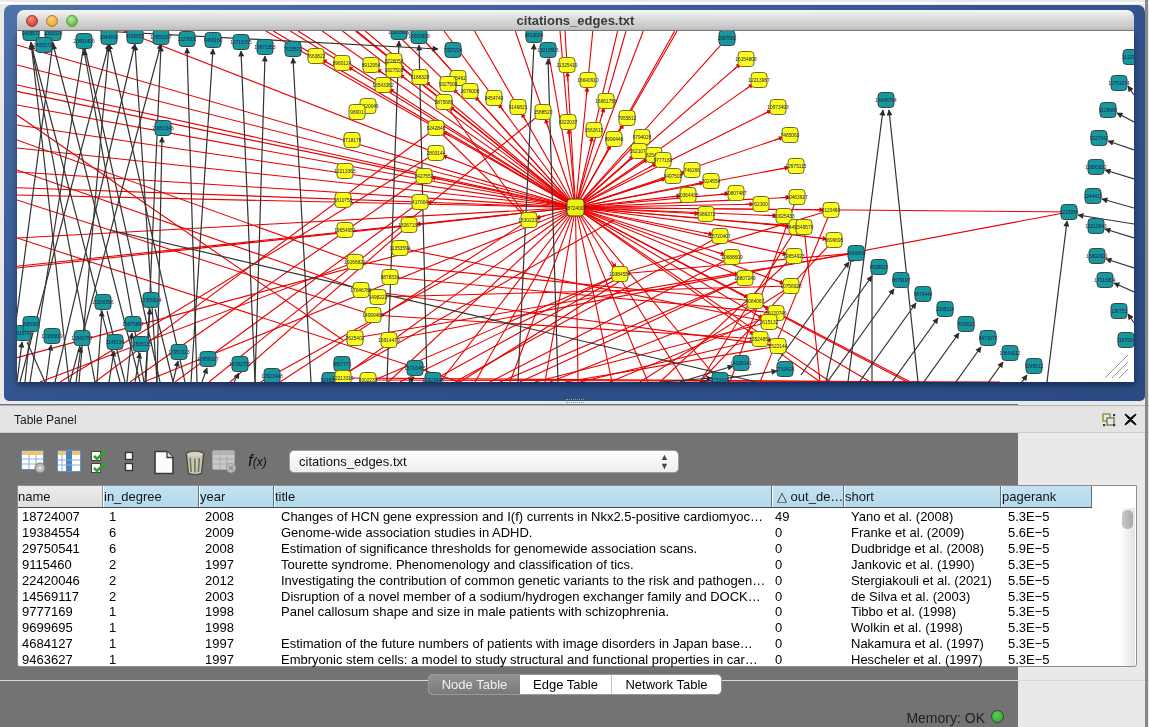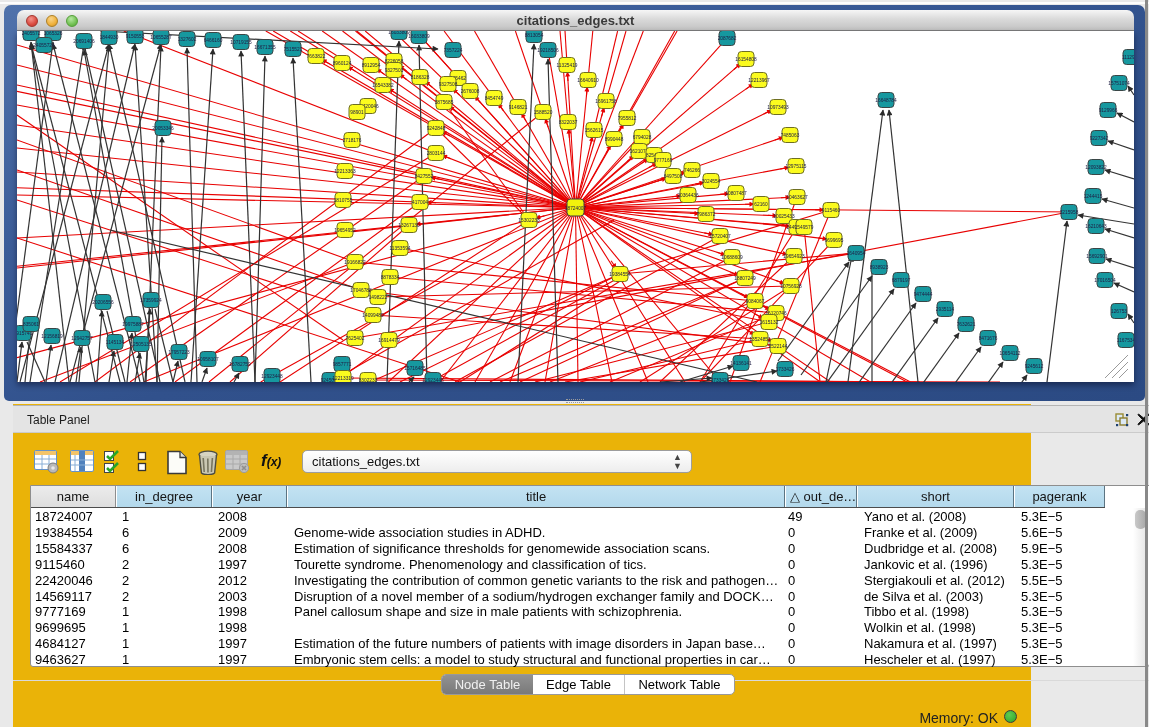--- a/index.html
+++ b/index.html
@@ -8,34 +8,34 @@
   background:linear-gradient(160deg,#5072ab 0%,#3c5d99 30%,#31518c 55%,#2b4a83 100%);
   border-radius:7px 7px 5px 5px; }
 #tbar { position:absolute; left:13px; top:5px; width:1117px; height:21px;
   background:linear-gradient(#f6f6f6,#dadada 45%,#c2c2c2);
   border-radius:7px 7px 0 0; border-bottom:1px solid #7e7e7e; }
 #tbar .title { position:absolute; left:0; right:0; top:3px; text-align:center;
   font-size:13px; font-weight:bold; color:#3a3a3a; }
 .tl { position:absolute; top:5px; width:12px; height:12px; border-radius:50%; }
 #canvas { position:absolute; left:13px; top:26px; width:1117px; height:351px;
   background:#fff; box-shadow:0 3px 6px rgba(0,0,20,.45); }
-#panel { position:absolute; left:13px; top:404px; width:1018px; height:323px; background:#eab308; }
+#panel { position:absolute; left:0; top:404px; width:1018px; height:323px; background:#737373; }
 #phead { position:absolute; left:0; top:1px; width:1149px; height:28px; background:#e4e4e4;
   border-top:1px solid #b4b4b4; border-bottom:1px solid #cbcbcb; }
 #phead .t { position:absolute; left:14px; top:7px; font-size:12px; color:#1c1c1c; }
 #toolbar { position:absolute; left:0; top:30px; width:1149px; height:52px; }
 .ticon { position:absolute; top:16px; }
 #combo { position:absolute; left:289px; top:46px; width:390px; height:23px;
   background:linear-gradient(#ffffff,#ededed); border:1px solid #9d9d9d; border-radius:5px;
   font-size:13px; color:#111; padding:3px 0 0 9px; }
 #combo .ud { position:absolute; right:9px; top:2px; font-size:9px; color:#444; line-height:9px; }
 #table { position:absolute; left:17px; top:81px; width:1120px; height:182px;
   background:#fff; border:1px solid #8e8e8e; border-radius:0 0 3px 3px; }
 .hc { position:absolute; top:0; height:21px; background:linear-gradient(#c3e2f2,#b3d9ec);
-  border-right:1px solid #5c7482; font-size:13px; color:#151515; text-align:center; padding-top:3px; white-space:nowrap; overflow:hidden; }
+  border-right:1px solid #5c7482; font-size:13px; color:#151515; text-align:left; padding-top:3px; white-space:nowrap; overflow:hidden; }
 #thead { position:absolute; left:0; top:0; width:1074px; height:22px; border-bottom:1px solid #4c4c4c; }
 .tr { position:absolute; left:0; width:1118px; height:16px; font-size:13px; color:#000; }
 .tr span { position:absolute; top:1px; white-space:nowrap; }
 #vsb { position:absolute; right:1px; top:22px; width:15px; height:158px;
   background:linear-gradient(90deg,#ffffff,#e3e3e3); }
 #vsb .th { position:absolute; left:2px; top:2px; width:11px; height:19px;
   background:linear-gradient(90deg,#c9c9c9,#a8a8a8); border-radius:5px; }
 #tabs { position:absolute; left:428px; top:270px; height:21px; display:flex;
   border:1px solid #999; border-radius:5px; overflow:hidden; background:#fff;
   font-size:13px; }
@@ -670,75 +670,76 @@
         <path d="M2.6,6 L4.4,23 a7,2.4 0 0 0 13.2,0 L19.4,6" fill="#c9c7b2" stroke="#4c4c41" stroke-width="1.4"></path>
         <path d="M6.2,8 l1,14 M10.8,8.5 l0.2,14 M15.4,8 l-1,14" stroke="#77755f" stroke-width="1.6"></path>
       </svg>
     <svg class="ticon" style="left:212px" width="25" height="24" viewBox="0 0 25 24">
         <rect x="0.5" y="0.5" width="22" height="19" rx="1.5" fill="#c9c9c9" stroke="#a5a5a5"></rect>
         <rect x="1" y="1" width="21" height="4" fill="#b3b3b3"></rect>
         <path d="M1,9 h21 M1,14 h21 M8,5 v14 M15,5 v14" stroke="#a9a9a9" stroke-width="1"></path>
         <circle cx="19" cy="18" r="4.6" fill="#bdbdbd" stroke="#9c9c9c"></circle>
         <path d="M17,16 l4,4 M21,16 l-4,4" stroke="#8f8f8f" stroke-width="1.6"></path>
       </svg>
-    <div class="ticon" style="left:248px;top:17px;font-size:17px;font-style:italic;font-weight:bold;color:#111">f<span style="font-size:12px">(x)</span></div>
+    <div class="ticon" style="left:248px;top:17px;font-size:17px;font-style:italic;font-weight:normal;color:#111">f<span style="font-size:12px">(x)</span></div>
   </div>
   <div id="combo">citations_edges.txt<div class="ud">▲<br>▼</div></div>
   <div id="table">
     <div id="thead">
       <div class="hc" style="left:0;width:85px;background:linear-gradient(#ececec,#dedede);border-right:1px solid #8e8e8e">name</div>
       <div class="hc" style="left:86px;width:95px">in_degree</div>
       <div class="hc" style="left:182px;width:74px">year</div>
       <div class="hc" style="left:257px;width:497px">title</div>
       <div class="hc" style="left:755px;width:71px;text-align:left;padding-left:4px">△ out_de…</div>
       <div class="hc" style="left:827px;width:156px">short</div>
       <div class="hc" style="left:984px;width:90px">pagerank</div>
     </div>
     <div class="tr" style="top:22.0px">
         <span style="left:4px">18724007</span>
         <span style="left:91px">1</span>
         <span style="left:187px">2008</span>
+        <span style="left:263px">Changes of HCN gene expression and I(f) currents in Nkx2.5‑positive cardiomyoc…</span>
         <span style="left:757px">49</span>
         <span style="left:833px">Yano et al. (2008)</span>
         <span style="left:990px">5.3E−5</span>
       </div>
       <div class="tr" style="top:37.9px">
         <span style="left:4px">19384554</span>
         <span style="left:91px">6</span>
         <span style="left:187px">2009</span>
         <span style="left:263px">Genome‑wide association studies in ADHD.</span>
         <span style="left:757px">0</span>
         <span style="left:833px">Franke et al. (2009)</span>
         <span style="left:990px">5.6E−5</span>
       </div>
       <div class="tr" style="top:53.8px">
-        <span style="left:4px">15584337</span>
+        <span style="left:4px">29750541</span>
         <span style="left:91px">6</span>
         <span style="left:187px">2008</span>
         <span style="left:263px">Estimation of significance thresholds for genomewide association scans.</span>
         <span style="left:757px">0</span>
         <span style="left:833px">Dudbridge et al. (2008)</span>
         <span style="left:990px">5.9E−5</span>
       </div>
       <div class="tr" style="top:69.7px">
         <span style="left:4px">9115460</span>
         <span style="left:91px">2</span>
         <span style="left:187px">1997</span>
         <span style="left:263px">Tourette syndrome. Phenomenology and classification of tics.</span>
         <span style="left:757px">0</span>
-        <span style="left:833px">Jankovic et al. (1996)</span>
+        <span style="left:833px">Jankovic et al. (1990)</span>
         <span style="left:990px">5.3E−5</span>
       </div>
       <div class="tr" style="top:85.6px">
         <span style="left:4px">22420046</span>
         <span style="left:91px">2</span>
         <span style="left:187px">2012</span>
         <span style="left:263px">Investigating the contribution of common genetic variants to the risk and pathogen…</span>
         <span style="left:757px">0</span>
-        <span style="left:833px">Stergiakouli et al. (2012)</span>
+        <span style="left:833px">Stergiakouli et al. (2021)</span>
         <span style="left:990px">5.5E−5</span>
       </div>
       <div class="tr" style="top:101.5px">
         <span style="left:4px">14569117</span>
         <span style="left:91px">2</span>
         <span style="left:187px">2003</span>
         <span style="left:263px">Disruption of a novel member of a sodium/hydrogen exchanger family and DOCK…</span>
         <span style="left:757px">0</span>
         <span style="left:833px">de Silva et al. (2003)</span>
         <span style="left:990px">5.3E−5</span>

